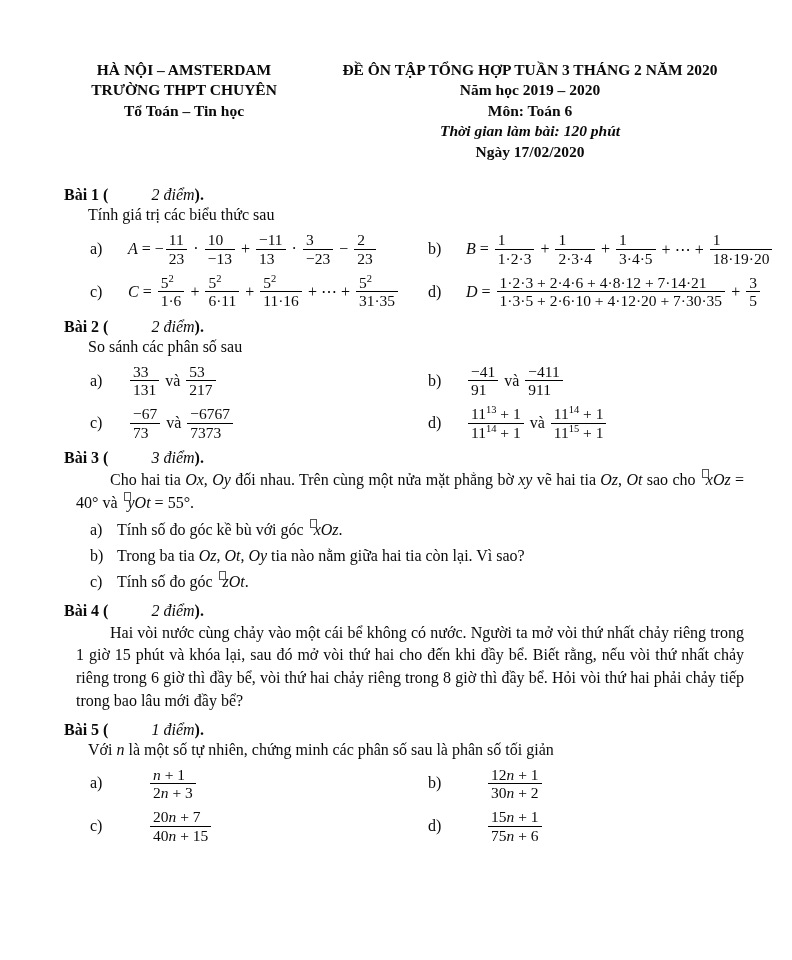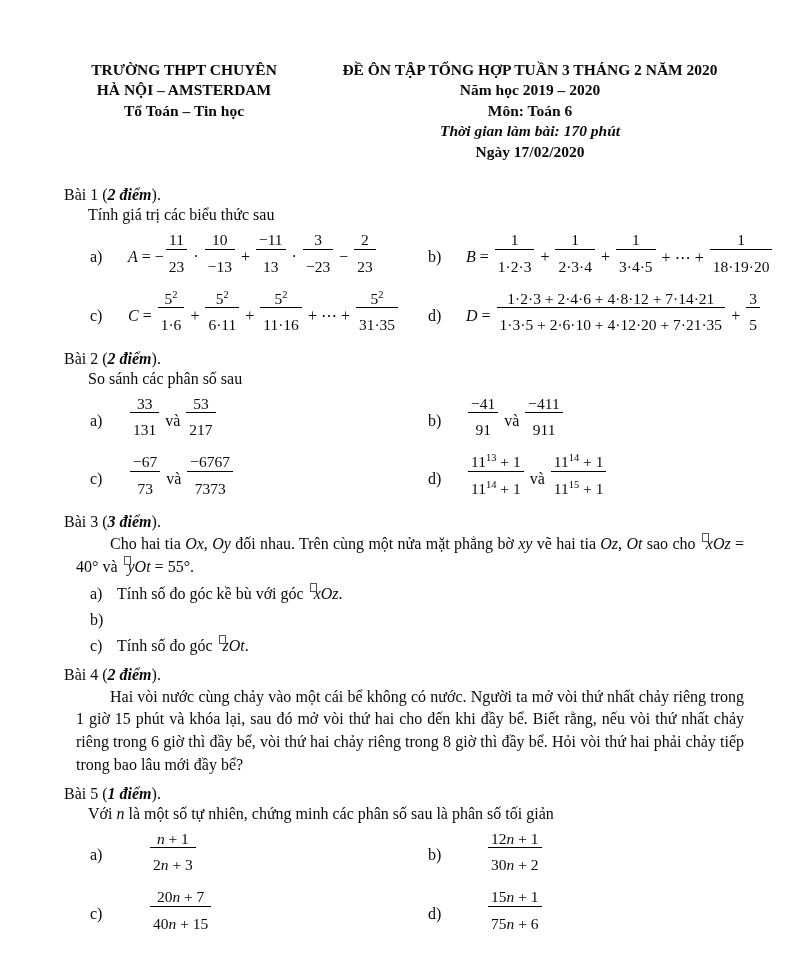--- a/index.html
+++ b/index.html
@@ -10,60 +10,60 @@
     font-size:16px; position:relative; overflow:hidden;
     padding:60px 36px 0 64px;
   }
   
   .header { display:flex; margin-bottom:24px; }
   .h-left { width:240px; text-align:center; font-weight:bold; font-size:15.5px; line-height:1.32; }
   .h-right { flex:1; text-align:center; font-weight:bold; font-size:15.5px; line-height:1.32; }
   .h-right .duration { font-weight:bold; font-style:italic; }
   
   .sec-heading { font-weight:bold; margin:8px 0 2px 0; }
-  .m-b { font-weight:normal; }
-  .m-bi { font-weight:bold; font-style:italic; }
+  .m-b { font-weight:bold; }
+  .m-bi { font-weight:normal; font-style:italic;margin-left:43px; }
   .m-i, .mi { font-style:italic; }
   .intro { margin:1px 0 2px 24px; }
   .para { text-align:justify; text-indent:34px; line-height:1.42; margin:1px 12px; }
   
   .itemrow { display:grid; grid-template-columns:364px 1fr; align-items:center; margin:7px 0; }
   .item { display:flex; align-items:center; }
   .item .lbl { flex:none; width:38px; }
   .item.left .lbl { margin-left:26px; }
   
   .math { display:flex; align-items:center; white-space:pre; }
-  .frac { display:inline-block; text-align:center; margin:0 2px; line-height:1.12; font-size:15.5px; }
+  .frac { display:inline-block; text-align:left; margin:0 2px; line-height:1.12; font-size:15.5px; }
   .fn { display:block; padding:0 3px; }
-  .fd { display:block; border-top:1.3px solid #000; padding:8px 3px; }
+  .fd { display:block; border-top:1.3px solid #000; padding:0 3px; }
   sup { font-size:10.5px; line-height:0; }
   .abox { display:inline-block; width:7px; height:9px; border:1.1px solid #555; position:relative; top:-7px; margin:0 -3px 0 2px; }
   
   .subitem { display:flex; margin:4px 0 4px 26px; line-height:1.4; }
   .subitem .lbl { flex:none; width:27px; }
   .sec-b5 .math { margin-left:20px; }
   
   .footer { text-align:center; margin-top:24px; letter-spacing:.5px; }
 </style>
 </head>
 <body>
 
 <div class="page">
 
   <div class="header">
     <div class="h-left">
+      <div>HÀ NỘI – AMSTERDAM</div>
       <div>TRƯỜNG THPT CHUYÊN</div>
-      <div>HÀ NỘI – AMSTERDAM</div>
       <div>Tổ Toán – Tin học</div>
     </div>
     <div class="h-right">
       <div>ĐỀ ÔN TẬP TỔNG HỢP TUẦN 3 THÁNG 2 NĂM 2020</div>
       <div>Năm học 2019 – 2020</div>
       <div>Môn: Toán 6</div>
-      <div class="duration">Thời gian làm bài: 170 phút</div>
+      <div class="duration">Thời gian làm bài: 120 phút</div>
       <div>Ngày 17/02/2020</div>
     </div>
   </div>
 
   <div>
     <div class="sec-heading"><span class="m-b">Bài 1 (</span><span class="m-bi">2 điểm</span><span class="m-b">).</span></div>
     <div class="intro">Tính giá trị các biểu thức sau</div>
     <div class="itemrow">
       <div class="item left">
         <span class="lbl">a)</span>
@@ -74,21 +74,21 @@
         <span class="math"><span class="m-i">B</span><span class="m-r"> = </span><span class="frac"><span class="fn">1</span><span class="fd">1·2·3</span></span><span class="m-r"> + </span><span class="frac"><span class="fn">1</span><span class="fd">2·3·4</span></span><span class="m-r"> + </span><span class="frac"><span class="fn">1</span><span class="fd">3·4·5</span></span><span class="m-r"> + ⋯ + </span><span class="frac"><span class="fn">1</span><span class="fd">18·19·20</span></span></span>
       </div>
     </div>
     <div class="itemrow">
       <div class="item left">
         <span class="lbl">c)</span>
         <span class="math"><span class="m-i">C</span><span class="m-r"> = </span><span class="frac"><span class="fn">5<sup>2</sup></span><span class="fd">1·6</span></span><span class="m-r"> + </span><span class="frac"><span class="fn">5<sup>2</sup></span><span class="fd">6·11</span></span><span class="m-r"> + </span><span class="frac"><span class="fn">5<sup>2</sup></span><span class="fd">11·16</span></span><span class="m-r"> + ⋯ + </span><span class="frac"><span class="fn">5<sup>2</sup></span><span class="fd">31·35</span></span></span>
       </div>
       <div class="item">
         <span class="lbl">d)</span>
-        <span class="math"><span class="m-i">D</span><span class="m-r"> = </span><span class="frac"><span class="fn">1·2·3 + 2·4·6 + 4·8·12 + 7·14·21</span><span class="fd">1·3·5 + 2·6·10 + 4·12·20 + 7·21·35</span></span><span class="m-r"> + </span><span class="frac"><span class="fn">3</span><span class="fd">5</span></span></span>
+        <span class="math"><span class="m-i">D</span><span class="m-r"> = </span><span class="frac"><span class="fn">1·2·3 + 2·4·6 + 4·8·12 + 7·14·21</span><span class="fd">1·3·5 + 2·6·10 + 4·12·20 + 7·30·35</span></span><span class="m-r"> + </span><span class="frac"><span class="fn">3</span><span class="fd">5</span></span></span>
       </div>
     </div>
   </div>
 
   <div>
     <div class="sec-heading"><span class="m-b">Bài 2 (</span><span class="m-bi">2 điểm</span><span class="m-b">).</span></div>
     <div class="intro">So sánh các phân số sau</div>
     <div class="itemrow">
       <div class="item left">
         <span class="lbl">a)</span>
@@ -113,20 +113,21 @@
 
   <div>
     <div class="sec-heading"><span class="m-b">Bài 3 (</span><span class="m-bi">3 điểm</span><span class="m-b">).</span></div>
     <p class="para"><span class="m-r">Cho hai tia </span><span class="m-i">Ox</span><span class="m-r">, </span><span class="m-i">Oy</span><span class="m-r"> đối nhau. Trên cùng một nửa mặt phẳng bờ </span><span class="m-i">xy</span><span class="m-r"> vẽ hai tia </span><span class="m-i">Oz</span><span class="m-r">, </span><span class="m-i">Ot</span><span class="m-r"> sao cho </span><span class="abox"></span><span class="m-i">xOz</span><span class="m-r"> = 40° và </span><span class="abox"></span><span class="m-i">yOt</span><span class="m-r"> = 55°.</span></p>
     <div class="subitem">
       <span class="lbl">a)</span>
       <span><span class="m-r">Tính số đo góc kề bù với góc </span><span class="abox"></span><span class="m-i">xOz</span><span class="m-r">.</span></span>
     </div>
     <div class="subitem">
       <span class="lbl">b)</span>
+      <span><span class="m-r">Trong ba tia </span><span class="m-i">Oz</span><span class="m-r">, </span><span class="m-i">Ot</span><span class="m-r">, </span><span class="m-i">Oy</span><span class="m-r"> tia nào nằm giữa hai tia còn lại. Vì sao?</span></span>
     </div>
     <div class="subitem">
       <span class="lbl">c)</span>
       <span><span class="m-r">Tính số đo góc </span><span class="abox"></span><span class="m-i">zOt</span><span class="m-r">.</span></span>
     </div>
   </div>
 
   <div>
     <div class="sec-heading"><span class="m-b">Bài 4 (</span><span class="m-bi">2 điểm</span><span class="m-b">).</span></div>
     <p class="para">Hai vòi nước cùng chảy vào một cái bể không có nước. Người ta mở vòi thứ nhất chảy riêng trong 1 giờ 15 phút và khóa lại, sau đó mở vòi thứ hai cho đến khi đầy bể. Biết rằng, nếu vòi thứ nhất chảy riêng trong 6 giờ thì đầy bể, vòi thứ hai chảy riêng trong 8 giờ thì đầy bể. Hỏi vòi thứ hai phải chảy tiếp trong bao lâu mới đầy bể?</p>

